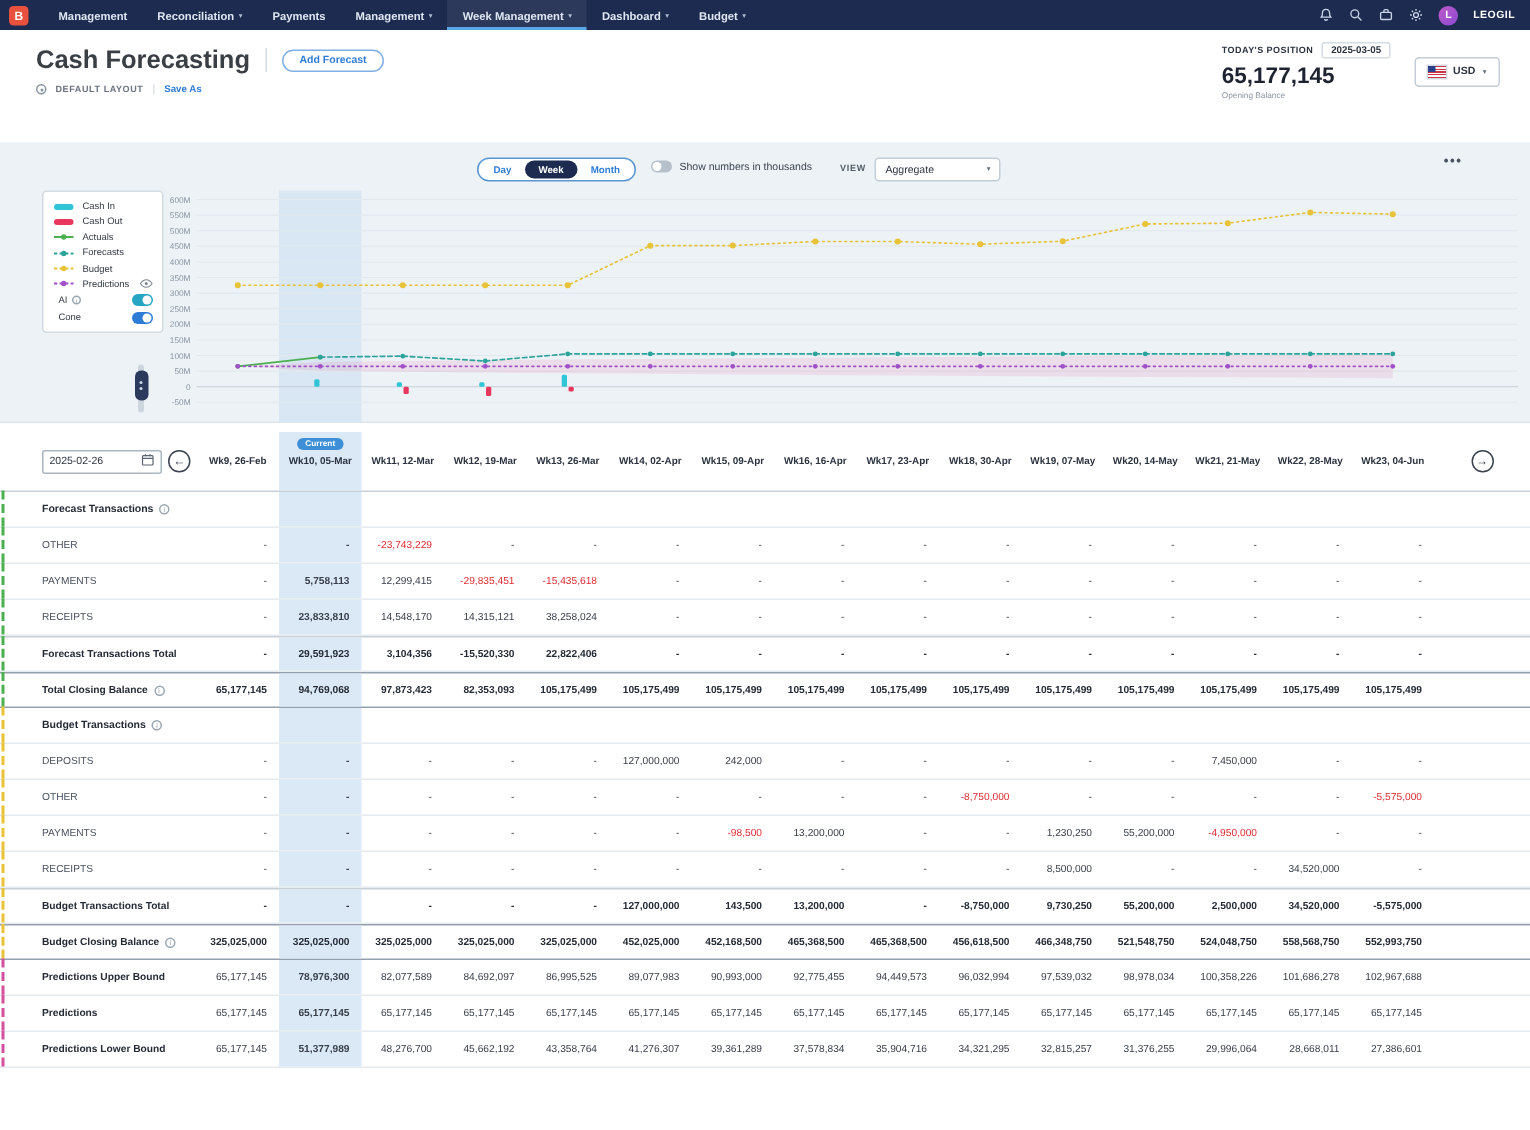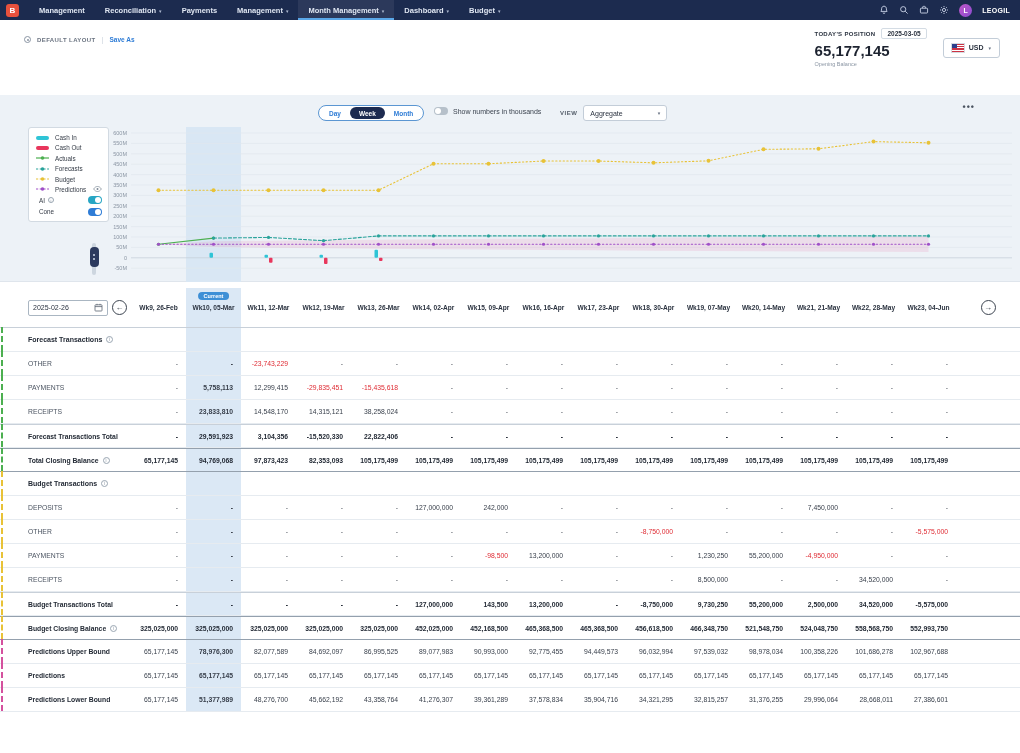--- a/index.html
+++ b/index.html
@@ -113,21 +113,21 @@
           <span class="chev">▾</span>
         </div>
         <div class="nav-item">
           <span>Payments</span>
         </div>
         <div class="nav-item">
           <span>Management</span>
           <span class="chev">▾</span>
         </div>
         <div class="nav-item active">
-          <span>Month Management</span>
+          <span>Week Management</span>
           <span class="chev">▾</span>
         </div>
         <div class="nav-item">
           <span>Dashboard</span>
           <span class="chev">▾</span>
         </div>
         <div class="nav-item">
           <span>Budget</span>
           <span class="chev">▾</span>
         </div>
@@ -165,20 +165,25 @@
               <line x1="3" y1="7" x2="2.2" y2="7.8"></line>
             </g>
           </svg>
         </span>
       <span class="avatar">L</span>
       <span class="username">LEOGIL</span>
     </div>
   </nav>
 
   <header class="page-header">
+    <div class="title-row">
+      <span class="page-title">Cash Forecasting</span>
+      <span class="vdiv"></span>
+      <button class="add-btn">Add Forecast</button>
+    </div>
     <div class="sub-row">
       <span class="ring">
           <i></i>
         </span>
       <span class="layout-label">DEFAULT LAYOUT</span>
       <span class="pipe">|</span>
       <span class="save-as">Save As</span>
     </div>
     <div class="header-right">
       <div>

